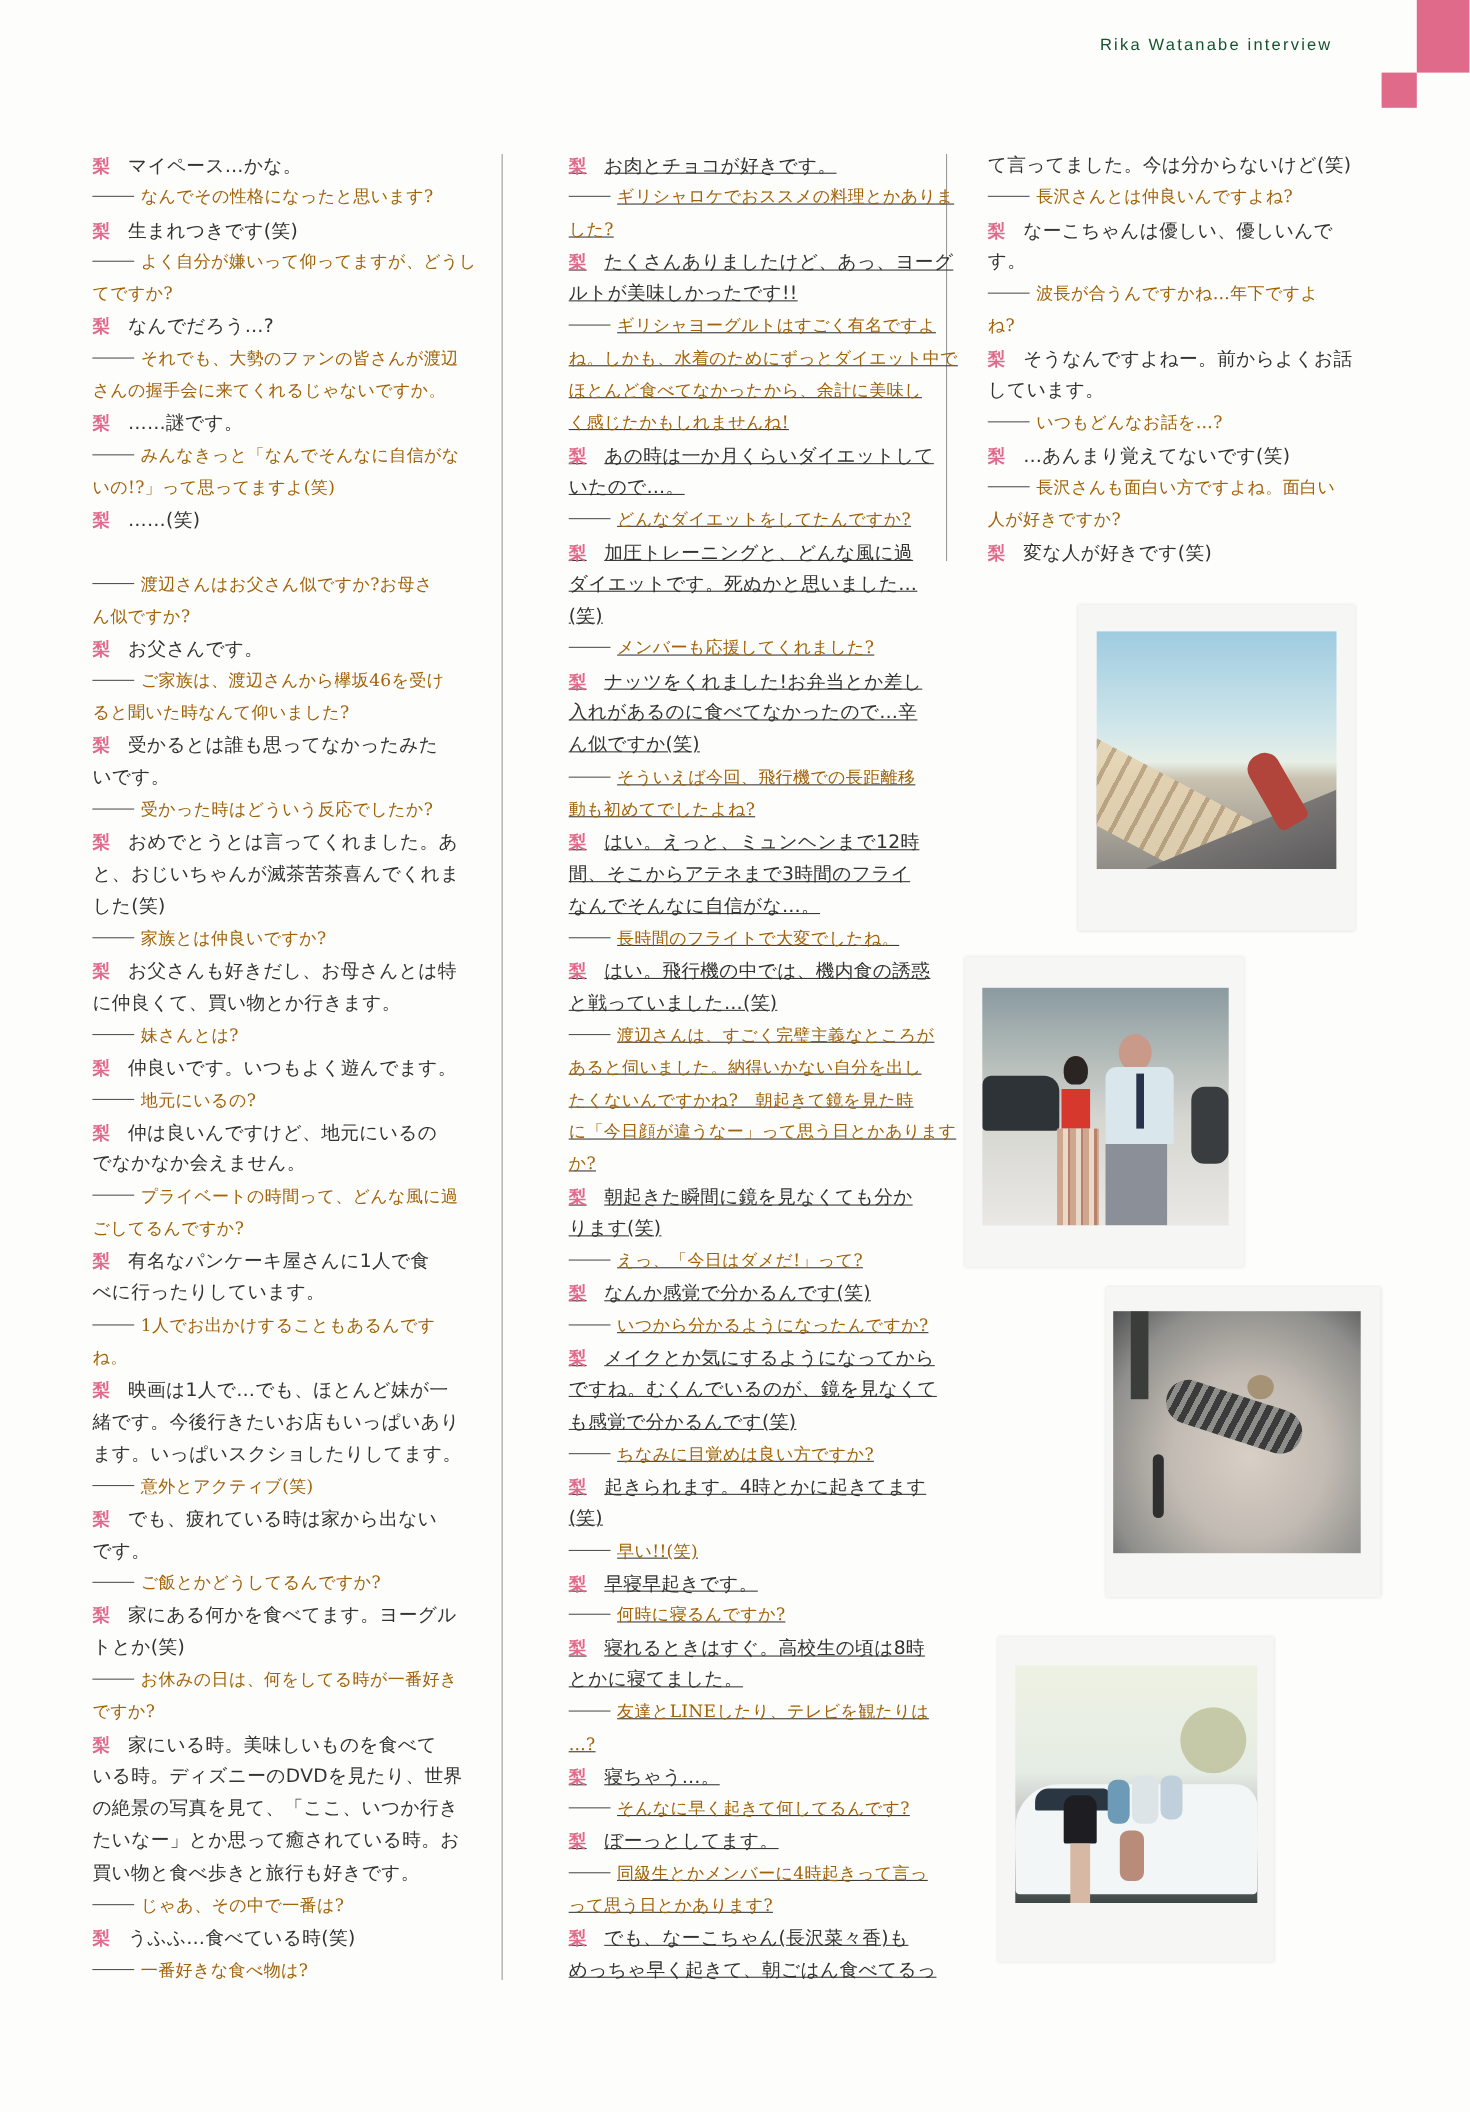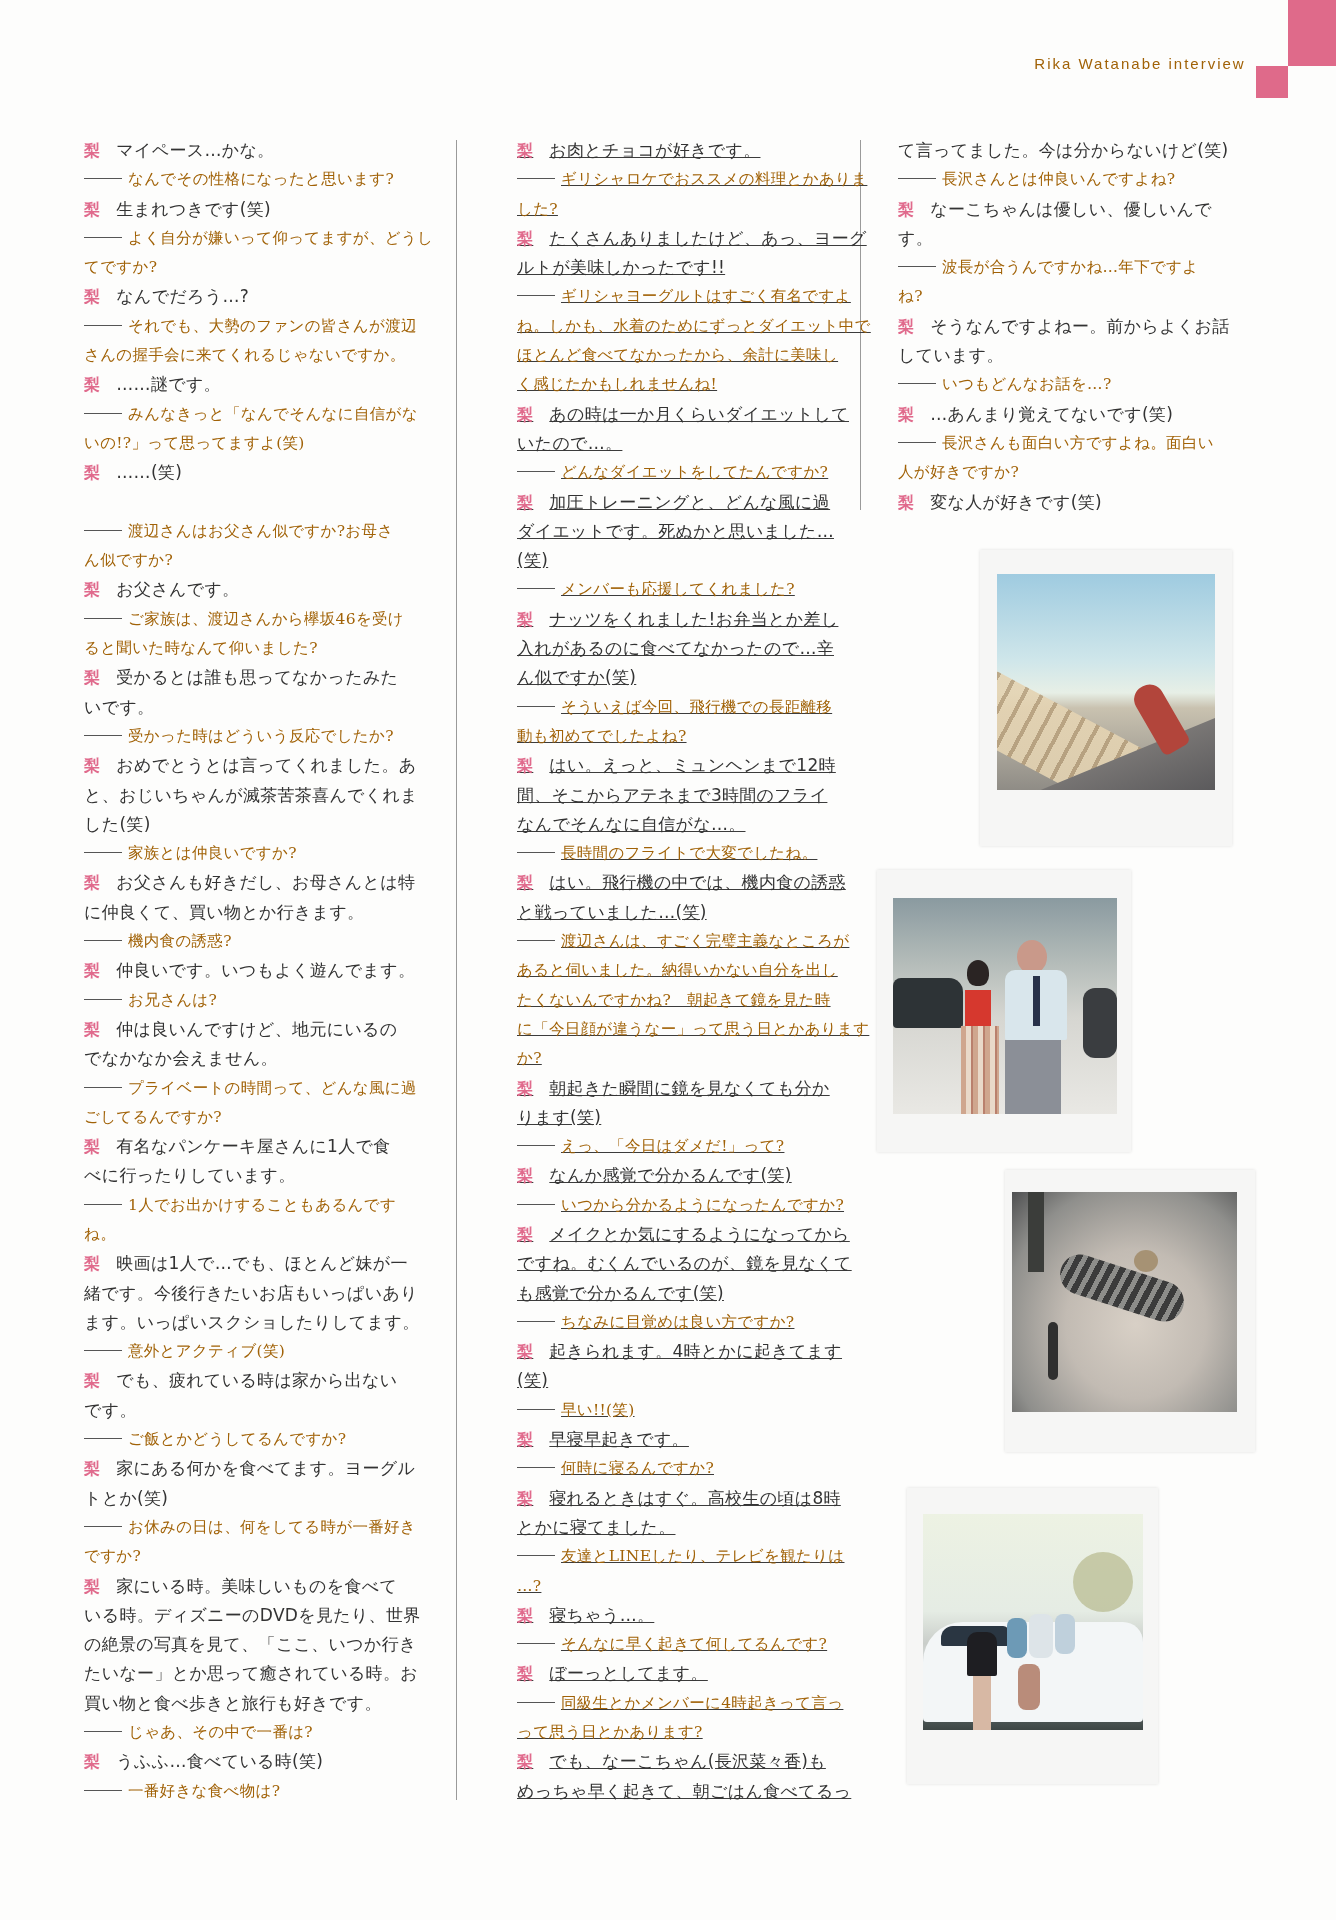--- a/index.html
+++ b/index.html
@@ -3,23 +3,23 @@
 <meta charset="utf-8">
 <style>
   html, body { margin:0; padding:0; }
   body {
     width:1336px; height:1920px; position:relative; overflow:hidden;
     background:#fdfdfc;
     font-family:"DejaVu Sans", "Liberation Sans", sans-serif;
     color:#3c3c3c;
   }
   .header-title {
-    position:absolute; left:1000px; top:55px; width:280px; text-align:center;
+    position:absolute; left:1000px; top:32px; width:280px; text-align:left;
     font-family:"Liberation Sans", sans-serif; font-size:15px; letter-spacing:2px;
-    color:#a16207;
+    color:#14532d;
   }
   .sq { position:absolute; background:#df6a8a; }
   .sq1 { left:1288px; top:0; width:48px; height:66px; }
   .sq2 { left:1256px; top:66px; width:32px; height:32px; }
 
   .col { position:absolute; top:136px; }
   .col1 { left:84px; width:334px; }
   .col2 { left:517px; width:336px;text-decoration:underline; }
   .col3 { left:898px; width:330px; }
   .divider { position:absolute; width:1px; background:#9a9a9a; }
@@ -122,23 +122,23 @@
     <div class="line q"><span>ると聞いた時なんて仰いました?</span></div>
     <div class="line a"><span class="spk">梨</span><span>受かるとは誰も思ってなかったみた</span></div>
     <div class="line a"><span>いです。</span></div>
     <div class="line q"><span class="dash"></span><span>受かった時はどういう反応でしたか?</span></div>
     <div class="line a"><span class="spk">梨</span><span>おめでとうとは言ってくれました。あ</span></div>
     <div class="line a"><span>と、おじいちゃんが滅茶苦茶喜んでくれま</span></div>
     <div class="line a"><span>した(笑)</span></div>
     <div class="line q"><span class="dash"></span><span>家族とは仲良いですか?</span></div>
     <div class="line a"><span class="spk">梨</span><span>お父さんも好きだし、お母さんとは特</span></div>
     <div class="line a"><span>に仲良くて、買い物とか行きます。</span></div>
-    <div class="line q"><span class="dash"></span><span>機内食の誘惑?</span></div>
+    <div class="line q"><span class="dash"></span><span>妹さんとは?</span></div>
     <div class="line a"><span class="spk">梨</span><span>仲良いです。いつもよく遊んでます。</span></div>
-    <div class="line q"><span class="dash"></span><span>お兄さんは?</span></div>
+    <div class="line q"><span class="dash"></span><span>地元にいるの?</span></div>
     <div class="line a"><span class="spk">梨</span><span>仲は良いんですけど、地元にいるの</span></div>
     <div class="line a"><span>でなかなか会えません。</span></div>
     <div class="line q"><span class="dash"></span><span>プライベートの時間って、どんな風に過</span></div>
     <div class="line q"><span>ごしてるんですか?</span></div>
     <div class="line a"><span class="spk">梨</span><span>有名なパンケーキ屋さんに1人で食</span></div>
     <div class="line a"><span>べに行ったりしています。</span></div>
     <div class="line q"><span class="dash"></span><span>1人でお出かけすることもあるんです</span></div>
     <div class="line q"><span>ね。</span></div>
     <div class="line a"><span class="spk">梨</span><span>映画は1人で…でも、ほとんど妹が一</span></div>
     <div class="line a"><span>緒です。今後行きたいお店もいっぱいあり</span></div>

